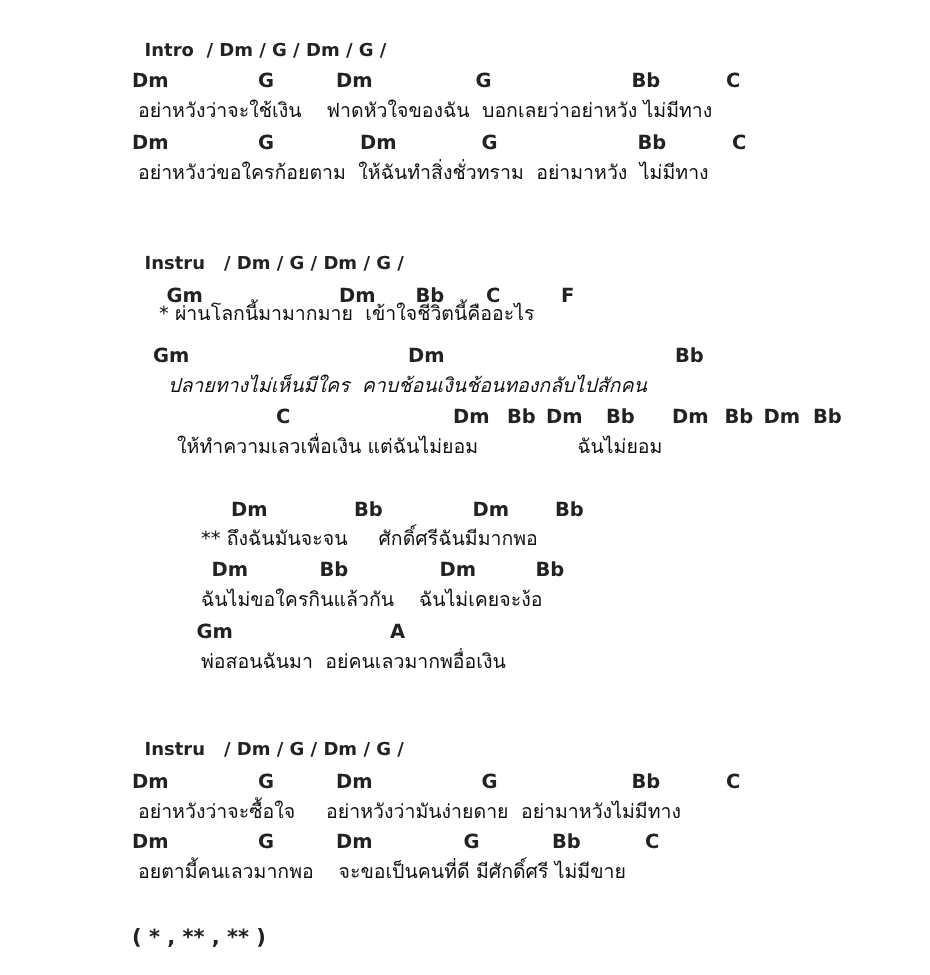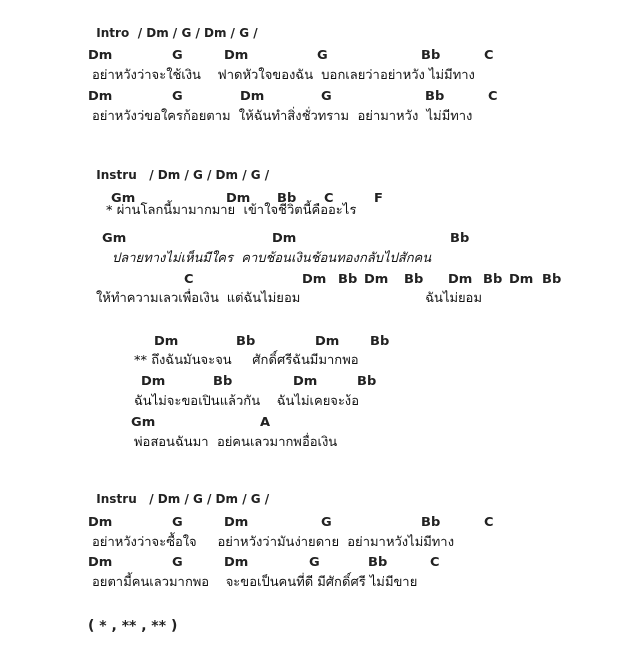--- a/index.html
+++ b/index.html
@@ -25,26 +25,26 @@
 
 <div class="line label" style="left:88px; top:148px;">
   <span>Instru</span>&nbsp;&nbsp;&nbsp;<span>/ Dm / G / Dm / G /</span>
 </div>
 
 <div class="line chord" style="left:0; top:189px; width:620px; height:18px;" id="c1c1"><span class="c" style="left: 111px; top: 0px;">Gm</span><span class="c" style="left: 226px; top: 0px;">Dm</span><span class="c" style="left: 277px; top: 0px;">Bb</span><span class="c" style="left: 324px; top: 0px;">C</span><span class="c" style="left: 374px; top: 0px;">F</span></div>
 <div class="line lyric" style="left:106px; top:191px;margin-top:10px;">* ผ่านโลกนี้มามากมาย  เข้าใจชีวิตนี้คืออะไร</div>
 <div class="line chord" style="left:0; top:229px; width:620px; height:18px;" id="c1c2"><span class="c" style="left: 102px; top: 0px;">Gm</span><span class="c" style="left: 272px; top: 0px;">Dm</span><span class="c" style="left: 450px; top: 0px;">Bb</span></div>
 <div class="line lyric" style="left:112px; top:249px;font-style:italic;">ปลายทางไม่เห็นมีใคร  คาบช้อนเงินช้อนทองกลับไปสักคน</div>
 <div class="line chord" style="left:0; top:270px; width:620px; height:18px;" id="c1c3"><span class="c" style="left: 184px; top: 0px;">C</span><span class="c" style="left: 302px; top: 0px;">Dm</span><span class="c" style="left: 338px; top: 0px;">Bb</span><span class="c" style="left: 364px; top: 0px;">Dm</span><span class="c" style="left: 404px; top: 0px;">Bb</span><span class="c" style="left: 448px; top: 0px;">Dm</span><span class="c" style="left: 483px; top: 0px;">Bb</span><span class="c" style="left: 509px; top: 0px;">Dm</span><span class="c" style="left: 542px; top: 0px;">Bb</span></div>
-<div class="line lyric" style="left:96px; top:290px;font-family:Liberation Mono, monospace;">ให้ทำความเลวเพื่อเงิน แต่ฉันไม่ยอม                ฉันไม่ยอม</div>
+<div class="line lyric" style="left:118px; top:290px;">ให้ทำความเลวเพื่อเงิน แต่ฉันไม่ยอม                ฉันไม่ยอม</div>
 
 <div class="line chord" style="left:0; top:332px; width:620px; height:18px;" id="c2c1"><span class="c" style="left: 154px; top: 0px;">Dm</span><span class="c" style="left: 236px; top: 0px;">Bb</span><span class="c" style="left: 315px; top: 0px;">Dm</span><span class="c" style="left: 370px; top: 0px;">Bb</span></div>
 <div class="line lyric" style="left:134px; top:351px;">** ถึงฉันมันจะจน     ศักดิ์ศรีฉันมีมากพอ</div>
 <div class="line chord" style="left:0; top:372px; width:620px; height:18px;" id="c2c2"><span class="c" style="left: 141px; top: 0px;">Dm</span><span class="c" style="left: 213px; top: 0px;">Bb</span><span class="c" style="left: 293px; top: 0px;">Dm</span><span class="c" style="left: 357px; top: 0px;">Bb</span></div>
-<div class="line lyric" style="left:134px; top:392px;">ฉันไม่จะขอเปินแล้วกัน    ฉันไม่เคยจะง้อ</div>
+<div class="line lyric" style="left:134px; top:392px;">ฉันไม่ขอใครกินแล้วกัน    ฉันไม่เคยจะง้อ</div>
 <div class="line chord" style="left:0; top:413px; width:620px; height:18px;" id="c2c3"><span class="c" style="left: 131px; top: 0px;">Gm</span><span class="c" style="left: 260px; top: 0px;">A</span></div>
 <div class="line lyric" style="left:134px; top:433px;">พ่อสอนฉันมา  อย่คนเลวมากพอื่อเงิน</div>
 
 <div class="line label" style="left:88px; top:472px;">
   <span>Instru</span>&nbsp;&nbsp;&nbsp;<span>/ Dm / G / Dm / G /</span>
 </div>
 
 <div class="line chord" style="left:0; top:513px; width:620px; height:18px;" id="v2c1"><span class="c" style="left: 88px; top: 0px;">Dm</span><span class="c" style="left: 172px; top: 0px;">G</span><span class="c" style="left: 224px; top: 0px;">Dm</span><span class="c" style="left: 321px; top: 0px;">G</span><span class="c" style="left: 421px; top: 0px;">Bb</span><span class="c" style="left: 484px; top: 0px;">C</span></div>
 <div class="line lyric" style="left:92px; top:533px;">อย่าหวังว่าจะซื้อใจ     อย่าหวังว่ามันง่ายดาย  อย่ามาหวังไม่มีทาง</div>
 <div class="line chord" style="left:0; top:553px; width:620px; height:18px;" id="v2c2"><span class="c" style="left: 88px; top: 0px;">Dm</span><span class="c" style="left: 172px; top: 0px;">G</span><span class="c" style="left: 224px; top: 0px;">Dm</span><span class="c" style="left: 309px; top: 0px;">G</span><span class="c" style="left: 368px; top: 0px;">Bb</span><span class="c" style="left: 430px; top: 0px;">C</span></div>

